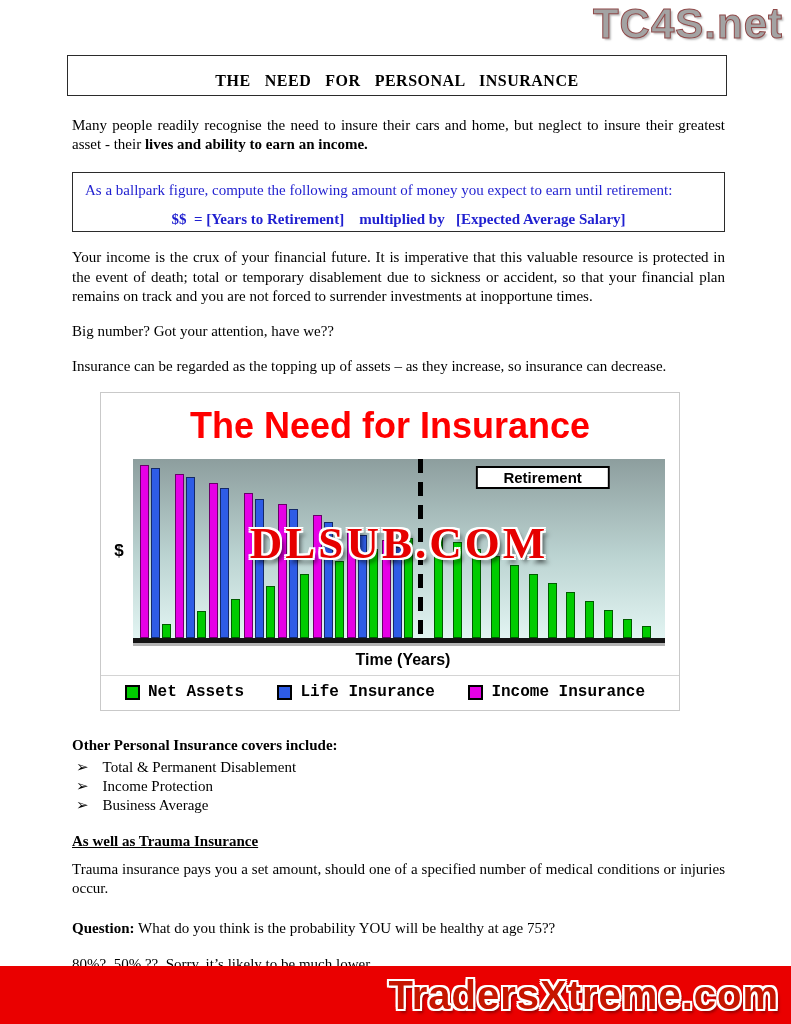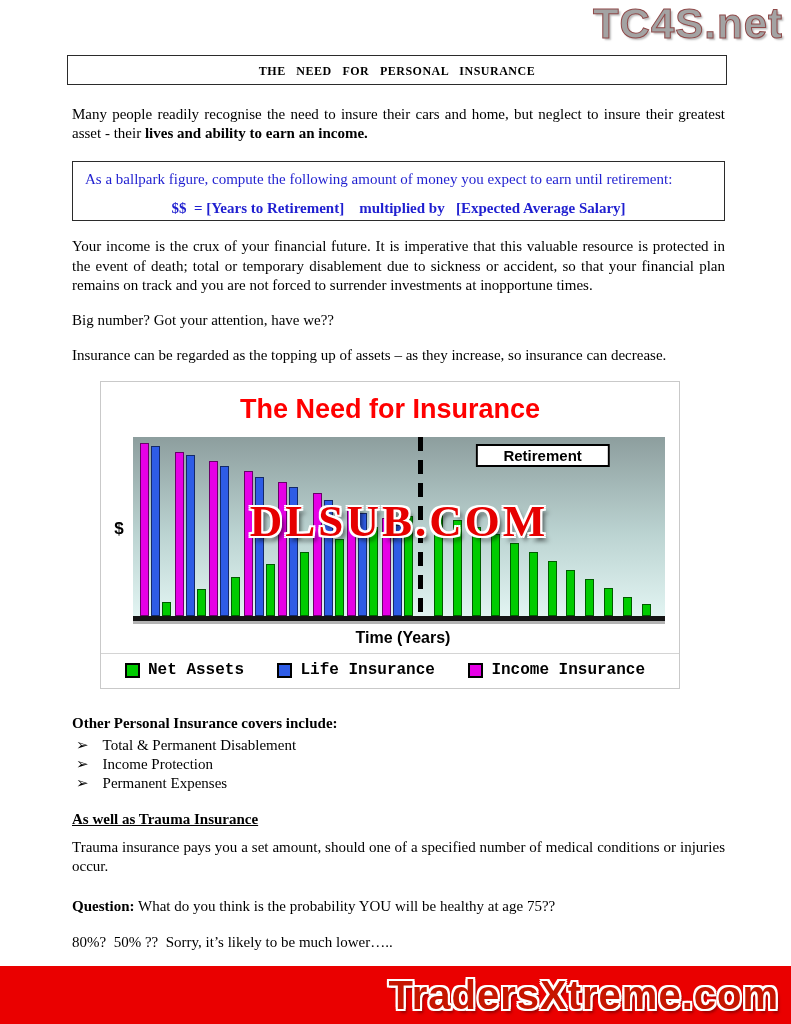--- a/index.html
+++ b/index.html
@@ -23,23 +23,23 @@
     -webkit-text-stroke: 1px #8f4a4a;
     text-shadow: 2px 2px 2px #bbb;
     text-align: center;
   }
 
   
   .title-box {
     width: 660px; margin-left: -5px;
     border: 1px solid #2b2b2b;
     text-align: center;
-    font-weight: bold; font-size: 12px;
+    font-weight: bold; font-size: 16px;
     word-spacing: 0.6em; letter-spacing: 0.5px;
-    padding: 8px 0 5px;
+    padding: 16px 0 5px;
     margin-bottom: 20px;
   }
 
   p.para { text-align: justify; margin-bottom: 16px; line-height: 1.28; }
   .bold { font-weight: bold; }
 
   
   .formula-box {
     border: 1px solid #2b2b2b;
     color: #1f1fd0;
@@ -55,21 +55,21 @@
   
   .chart-box {
     width: 580px; margin: 4px 0 26px 28px;
     border: 1px solid #c9c9c9;
     background: #fff;
     padding-top: 8px;
   }
   .chart-title {
     text-align: center;
     font-family: "Liberation Sans", sans-serif;
-    font-weight: bold; font-size: 27px;
+    font-weight: bold; font-size: 36px;
     color: #ff0000;
     margin: 4px 0 12px;
   }
   .chart-body { display: flex; padding: 0 14px 0 4px; }
   .chart-ylabel {
     width: 28px; display: flex; align-items: center; justify-content: center;
     font-family: "Liberation Sans", sans-serif; font-weight: bold; font-size: 17px;
   }
   .plot {
     flex: 1; height: 184px; position: relative;
@@ -266,21 +266,21 @@
     <div class="covers-row">
       <span>➢</span>
       <span>Total &amp; Permanent Disablement</span>
     </div>
     <div class="covers-row">
       <span>➢</span>
       <span>Income Protection</span>
     </div>
     <div class="covers-row">
       <span>➢</span>
-      <span>Permanent Expenses</span>
+      <span>Business Average</span>
     </div>
   </div>
 
   <div class="trauma-heading">As well as Trauma Insurance</div>
   <p class="para">Trauma insurance pays you a set amount, should one of a specified number of medical conditions or injuries occur.</p>
 
   <p class="question-line"><span class="q-label">Question:</span><span> What do you think is the probability YOU will be healthy at age 75??</span></p>
 
   <p class="answer-line">80%?  50% ??  Sorry, it’s likely to be much lower…..</p>
 

